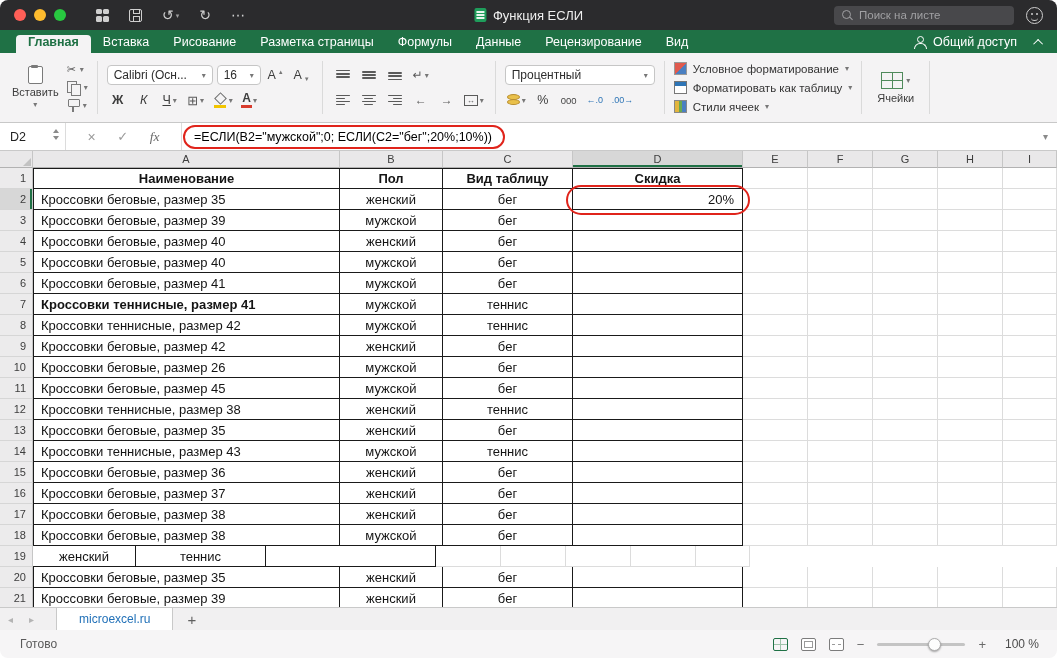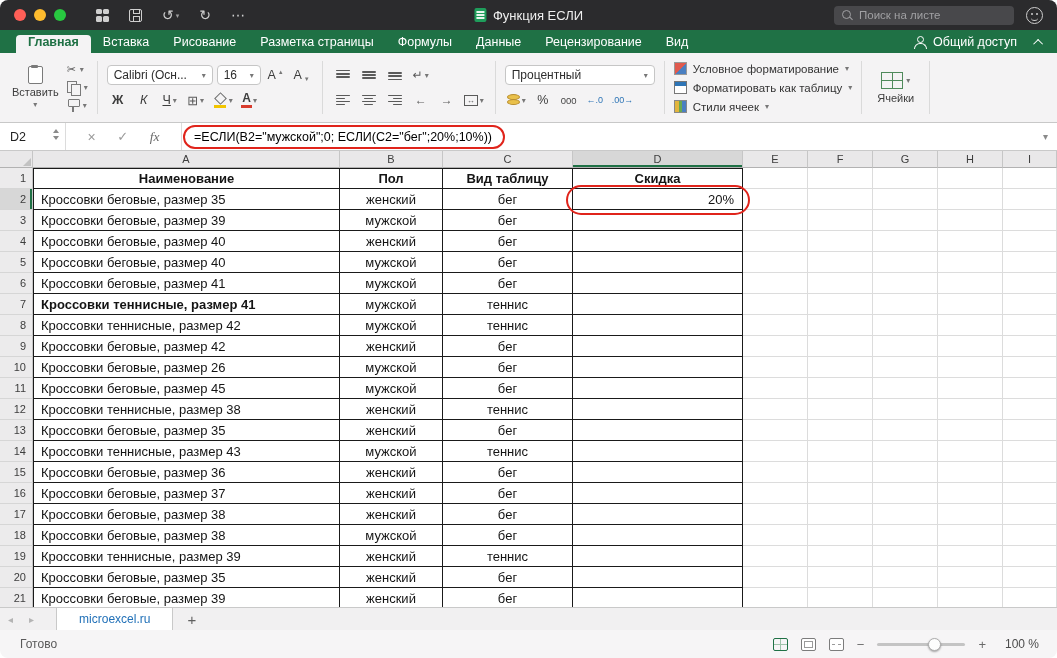--- a/index.html
+++ b/index.html
@@ -642,21 +642,20 @@
           <div class="cell tbl ac" style="width: 130px;">бег</div>
           <div class="cell tbl ar" style="width: 170px;"></div>
           <div class="cell" style="width: 65px;"></div>
           <div class="cell" style="width: 65px;"></div>
           <div class="cell" style="width: 65px;"></div>
           <div class="cell" style="width: 65px;"></div>
           <div class="cell" style="width: 54px;"></div>
         </div>
         <div class="grow">
           <div class="rowno">19</div>
-          <div class="cell tbl bl al" style="width: 307px;">Кроссовки теннисные, размер 39</div>
           <div class="cell tbl ac" style="width: 103px;">женский</div>
           <div class="cell tbl ac" style="width: 130px;">теннис</div>
           <div class="cell tbl ar" style="width: 170px;"></div>
           <div class="cell" style="width: 65px;"></div>
           <div class="cell" style="width: 65px;"></div>
           <div class="cell" style="width: 65px;"></div>
           <div class="cell" style="width: 65px;"></div>
           <div class="cell" style="width: 54px;"></div>
         </div>
         <div class="grow">

